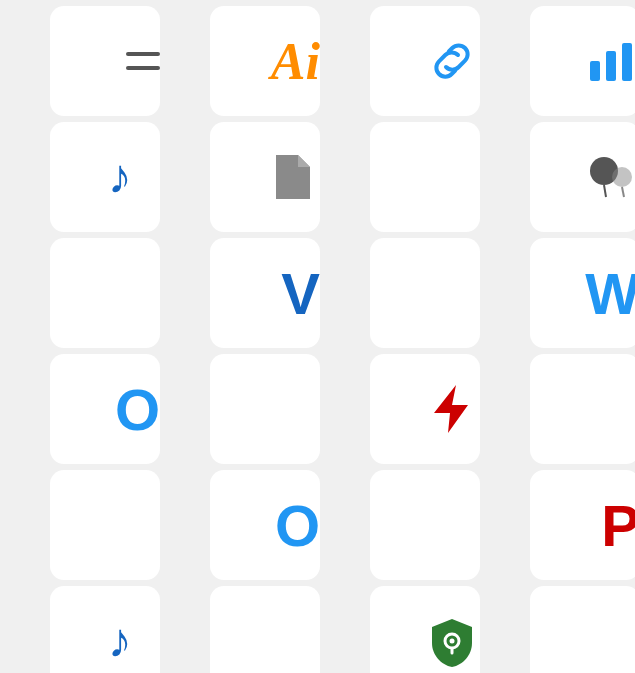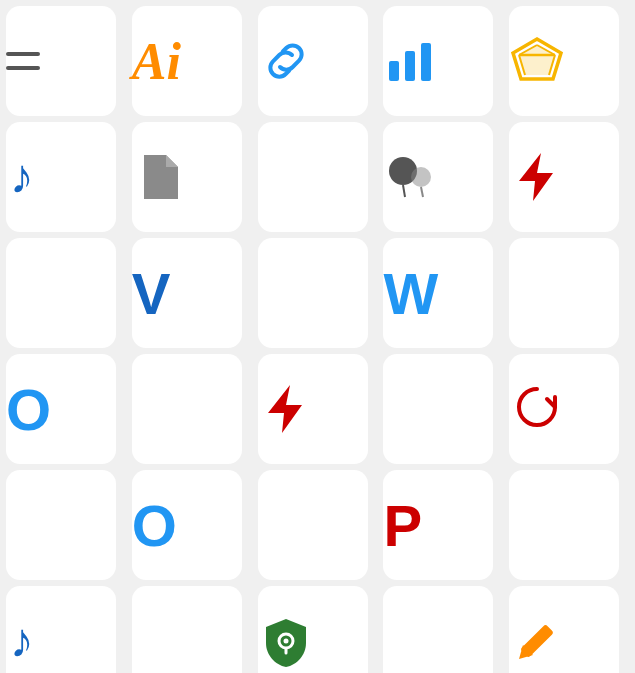--- a/index.html
+++ b/index.html
@@ -16,26 +16,27 @@
       grid-template-columns: repeat(5, 1fr);
       gap: 6px;
       padding: 6px;
     }
 
     .icon-cell {
       background: #ffffff;
       border-radius: 14px;
       display: flex;
       align-items: center;
-      justify-content: flex-start;
+      justify-content: flex-end;
       width: 110px;
       height: 110px;
       font-size: 52px;
       font-weight: bold;
       cursor: pointer;
+      margin-left: 44px;
     }
 
     .icon-cell svg {
       width: 56px;
       height: 56px;
     }
 
     .hamburger-icon span {
       display: block;
       width: 34px;

